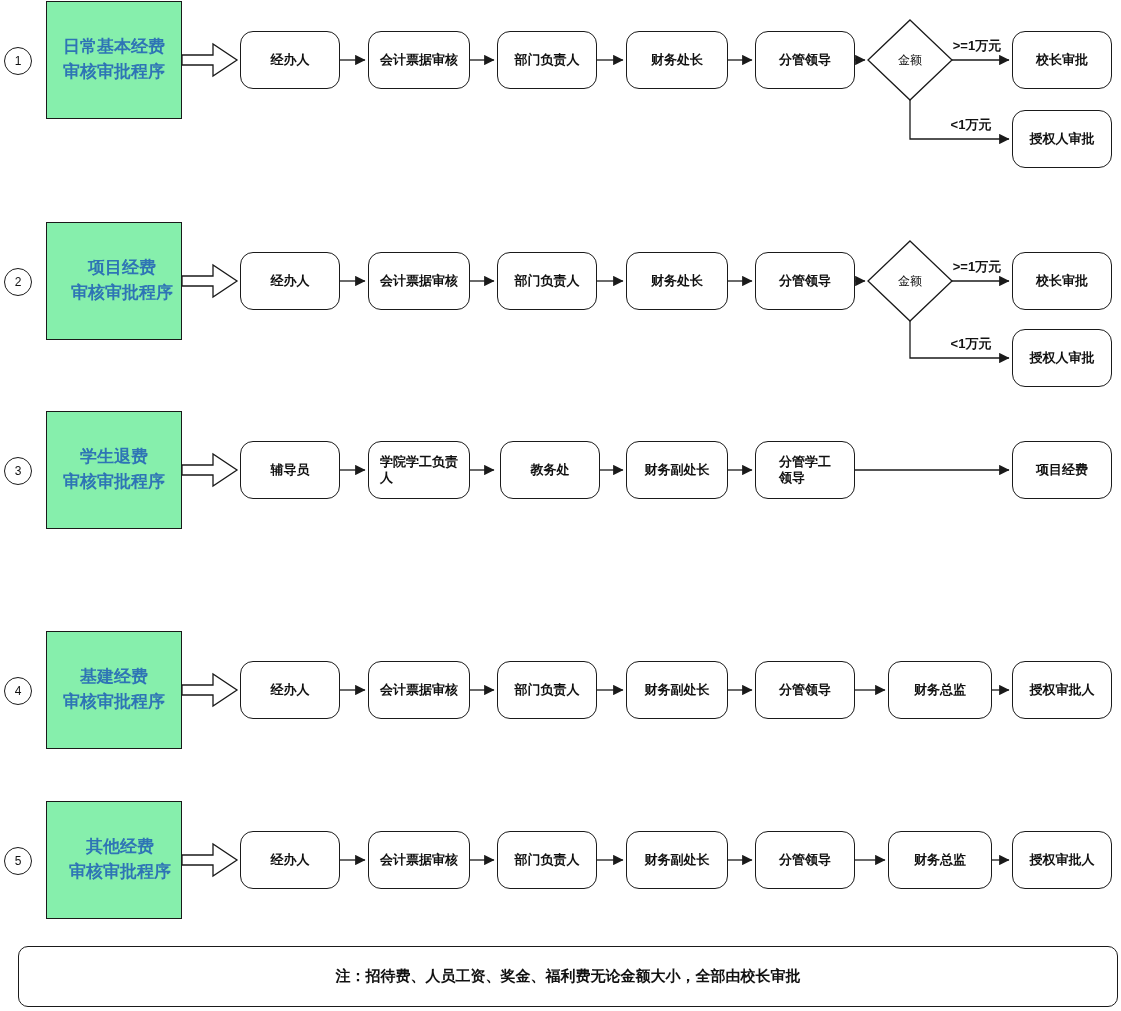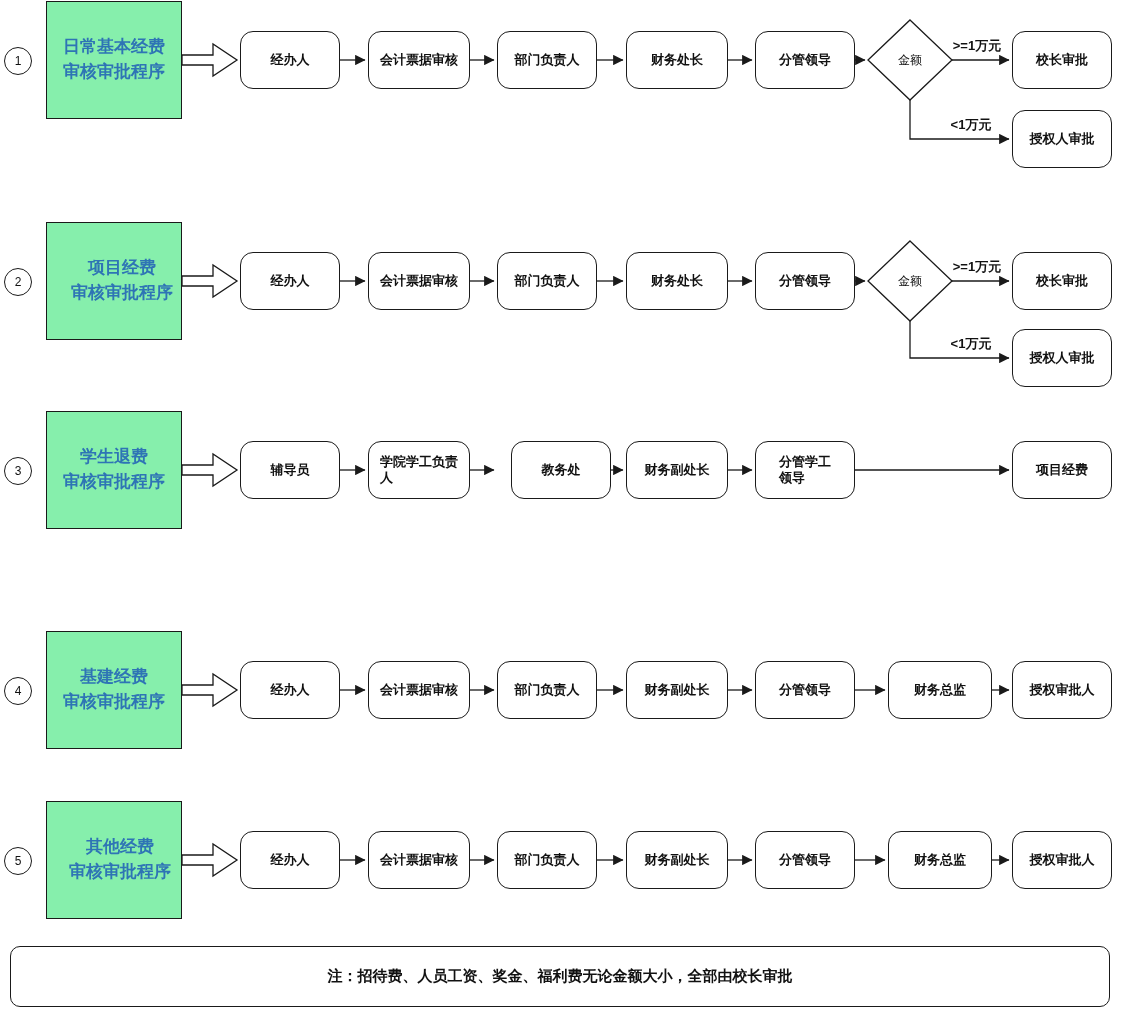--- a/index.html
+++ b/index.html
@@ -26,21 +26,21 @@
     display:flex; align-items:center; justify-content:center; 
     font-size:13px; font-weight:600; line-height:1.25; white-space:pre-line;
   }
   .dlabel {
     position:absolute; width:84px; text-align:center; font-size:12px;
   }
   .clabel {
     position:absolute; width:66px; text-align:center; font-size:13px; font-weight:bold;
   }
   .note {
-    position:absolute; left:10px; top:946px; width:1100px; height:61px; box-sizing:border-box;
+    position:absolute; left:18px; top:946px; width:1100px; height:61px; box-sizing:border-box;
     border:1.4px solid #1a1a1a; border-radius:10px; background:#fff;
     display:flex; align-items:center; justify-content:center;
     font-size:15px; font-weight:bold;
   }
   .conn { stroke:#1a1a1a; stroke-width:1.3; fill:none; }
   .blockarrow { fill:#fff; stroke:#1a1a1a; stroke-width:1.3; }
   .diamond { fill:#fff; stroke:#1a1a1a; stroke-width:1.3; }
 </style>
 </head>
 <body>
@@ -125,21 +125,21 @@
   <div class="clabel" style="left:938px; top:335px;">&lt;1万元</div>
   <div class="pbox" style="left:1012px; top:252px; width:100px;">校长审批</div>
   <div class="pbox" style="left:1012px; top:329px; width:100px;">授权人审批</div>
 
   <div class="circle" style="left:4px; top:457px;">3</div>
   <div class="tbox" style="top:411px;">学生退费
 审核审批程序</div>
   <div class="pbox" style="left:240px; top:441px; width:100px;">辅导员</div>
   <div class="pbox" style="left:368px; top:441px; width:102px;">学院学工负责
 人</div>
-  <div class="pbox" style="left:511px; top:441px; width:100px;">教务处</div>
+  <div class="pbox" style="left:500px; top:441px; width:100px;">教务处</div>
   <div class="pbox" style="left:626px; top:441px; width:102px;">财务副处长</div>
   <div class="pbox" style="left:755px; top:441px; width:100px;">分管学工
 领导</div>
   <div class="pbox" style="left:1012px; top:441px; width:100px;">项目经费</div>
 
   <div class="circle" style="left:4px; top:677px;">4</div>
   <div class="tbox" style="top:631px;">基建经费
 审核审批程序</div>
   <div class="pbox" style="left:240px; top:661px; width:100px;">经办人</div>
   <div class="pbox" style="left:368px; top:661px; width:102px;">会计票据审核</div>

